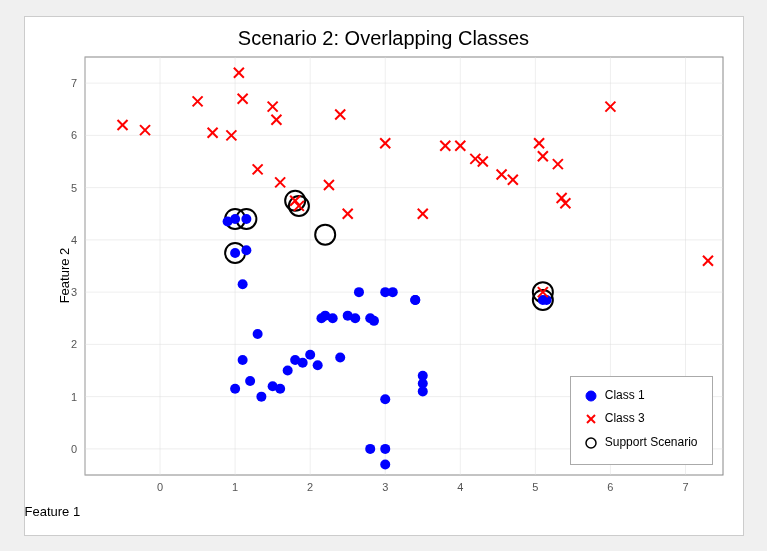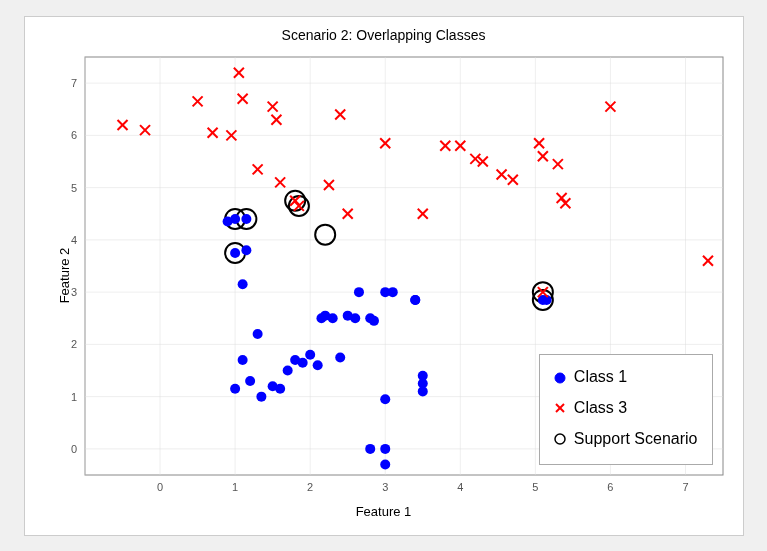--- a/index.html
+++ b/index.html
@@ -15,32 +15,32 @@
     .chart-container {
       background: white;
       border: 1px solid #ccc;
       width: 720px;
       height: 520px;
       position: relative;
       padding: 40px 20px 60px 60px;
     }
     .chart-title {
       text-align: center;
-      font-size: 14px;
+      font-size: 20px;
       font-weight: normal;
       color: #000;
       position: absolute;
       top: 10px;
       left: 0; right: 0;
     }
     .axis-label-x {
       position: absolute;
       bottom: 16px;
       left: 0; right: 0;
-      text-align: center;
+      text-align: left;
       font-size: 13px;
       color: #000;
     }
     .axis-label-y {
       position: absolute;
       left: 12px;
       top: 0; bottom: 0;
       display: flex;
       align-items: center;
       justify-content: center;
@@ -56,21 +56,21 @@
       height: 100%;
       overflow: visible;
     }
     .legend {
       position: absolute;
       bottom: 70px;
       right: 30px;
       background: white;
       border: 1px solid #aaa;
       padding: 8px 14px;
-      font-size: 16px;
+      font-size: 12px;
       line-height: 1.8;
     }
     .legend-item {
       display: flex;
       align-items: center;
       gap: 8px;
       margin-bottom: 2px;
     }
   </style>
 </head>

